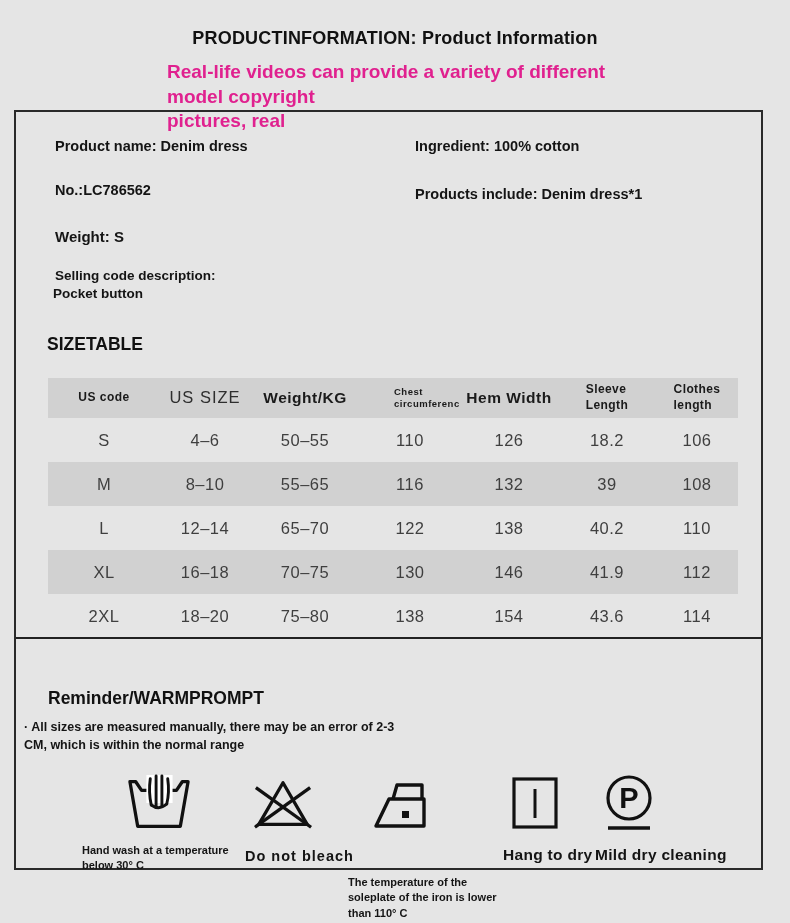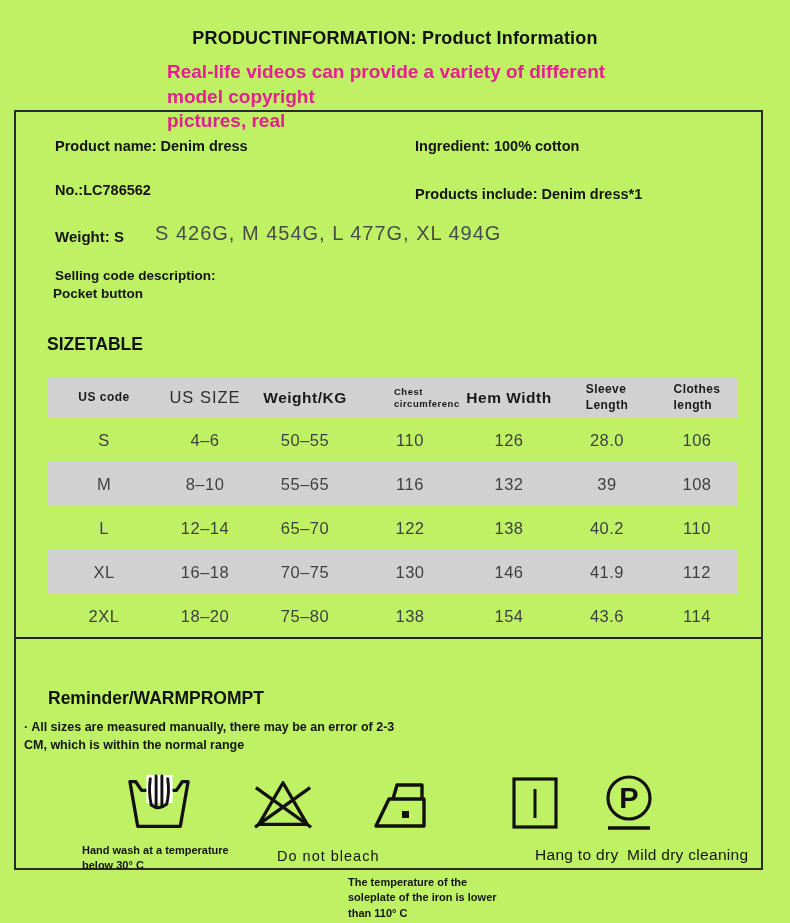--- a/index.html
+++ b/index.html
@@ -1,17 +1,17 @@
 <!DOCTYPE html>
 <html><head>
 <meta charset="utf-8">
 <style>
   html,body{margin:0;padding:0;background:#ffffff;}
   .page{
-    position:relative;width:790px;height:923px;background:#bef264;overflow:hidden;
+    position:relative;width:790px;height:923px;background:#e5e5e5;overflow:hidden;
     font-family:"Liberation Sans",sans-serif;color:#1c1c1c;
   }
   .title{
     position:absolute;top:28px;left:0;width:100%;text-align:center;
     font-size:18px;font-weight:bold;color:#111;letter-spacing:.2px;
   }
   .subtitle{
     position:absolute;left:167px;top:60px;width:480px;
     font-size:19px;font-weight:bold;color:#e0218f;line-height:1.3;white-space:pre-line;
   }
@@ -42,41 +42,40 @@
   .thead .tcell:nth-child(2){font-weight:normal;font-size:16.5px;color:#2e2e2e;letter-spacing:1px;}
   .thead .tcell:nth-child(3){font-size:15.5px;}
   .thead .tcell:nth-child(4){font-size:9.5px;justify-content:flex-start;padding-left:34px;box-sizing:border-box;}
   .thead .tcell:nth-child(5){font-size:15.5px;}
   .thead .tcell:nth-child(6),.thead .tcell:nth-child(7){font-size:12px;letter-spacing:.4px;}
   .divider{position:absolute;left:0;top:525px;width:100%;height:2px;background:#222;}
   .note{
     font-size:12.5px;font-weight:bold;color:#141414;line-height:1.45;white-space:pre-line;width:430px;
   }
   .care-label{font-size:11px;font-weight:bold;color:#141414;line-height:1.4;white-space:pre-line;}
-  .care-label-big{font-size:15.5px;font-weight:normal;color:#141414;letter-spacing:.3px;white-space:nowrap;margin-left:32px;}
+  .care-label-big{font-size:15.5px;font-weight:bold;color:#141414;letter-spacing:.3px;white-space:nowrap;}
   svg{display:block;}
 </style>
 </head>
 <body>
 
 <div class="page">
 
   <div class="title">PRODUCTINFORMATION: Product Information</div>
   <div class="subtitle">Real-life videos can provide a variety of different model copyright
 pictures, real</div>
 
   <div class="box">
 
     <div class="abs field" style="left:39px;top:26px;">Product name: Denim dress</div>
     <div class="abs field" style="left:399px;top:26px;">Ingredient: 100% cotton</div>
     <div class="abs field" style="left:39px;top:70px;">No.:LC786562</div>
     <div class="abs field" style="left:399px;top:74px;">Products include: Denim dress*1</div>
 
     <div class="abs weight-label" style="left:39px;top:116px;">Weight: S</div>
-    <div class="abs weight-value" style="left:139px;top:110px;">S 426G,  M 454G,  L 477G,  XL 494G</div>
 
     <div class="abs selling" style="left:39px;top:156px;">Selling code description:</div>
     <div class="abs selling" style="left:37px;top:174px;">Pocket button</div>
 
     <div class="abs section-heading" style="left:31px;top:222px;">SIZETABLE</div>
 
     <div class="sizetable">
       <div class="trow thead">
         <div class="tcell">
             <span>US code</span>
@@ -102,21 +101,21 @@
             <span>Clothes
 length</span>
           </div>
       </div>
       <div class="trow">
         <div class="tcell">S</div>
         <div class="tcell">4–6</div>
         <div class="tcell">50–55</div>
         <div class="tcell">110</div>
         <div class="tcell">126</div>
-        <div class="tcell">28.0</div>
+        <div class="tcell">18.2</div>
         <div class="tcell">106</div>
       </div>
       <div class="trow alt">
         <div class="tcell">M</div>
         <div class="tcell">8–10</div>
         <div class="tcell">55–65</div>
         <div class="tcell">116</div>
         <div class="tcell">132</div>
         <div class="tcell">39</div>
         <div class="tcell">108</div>

